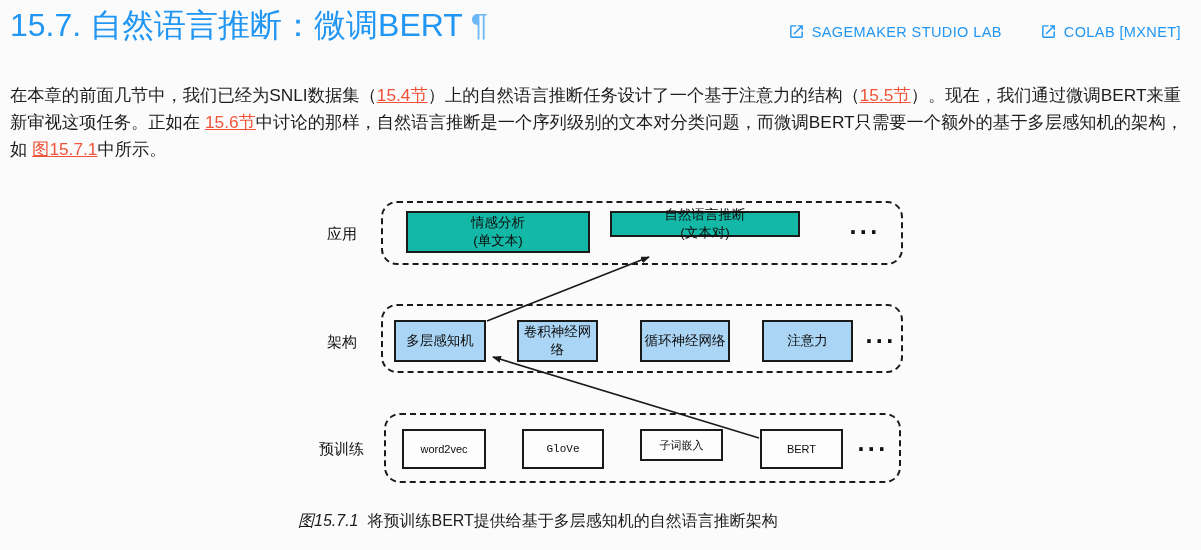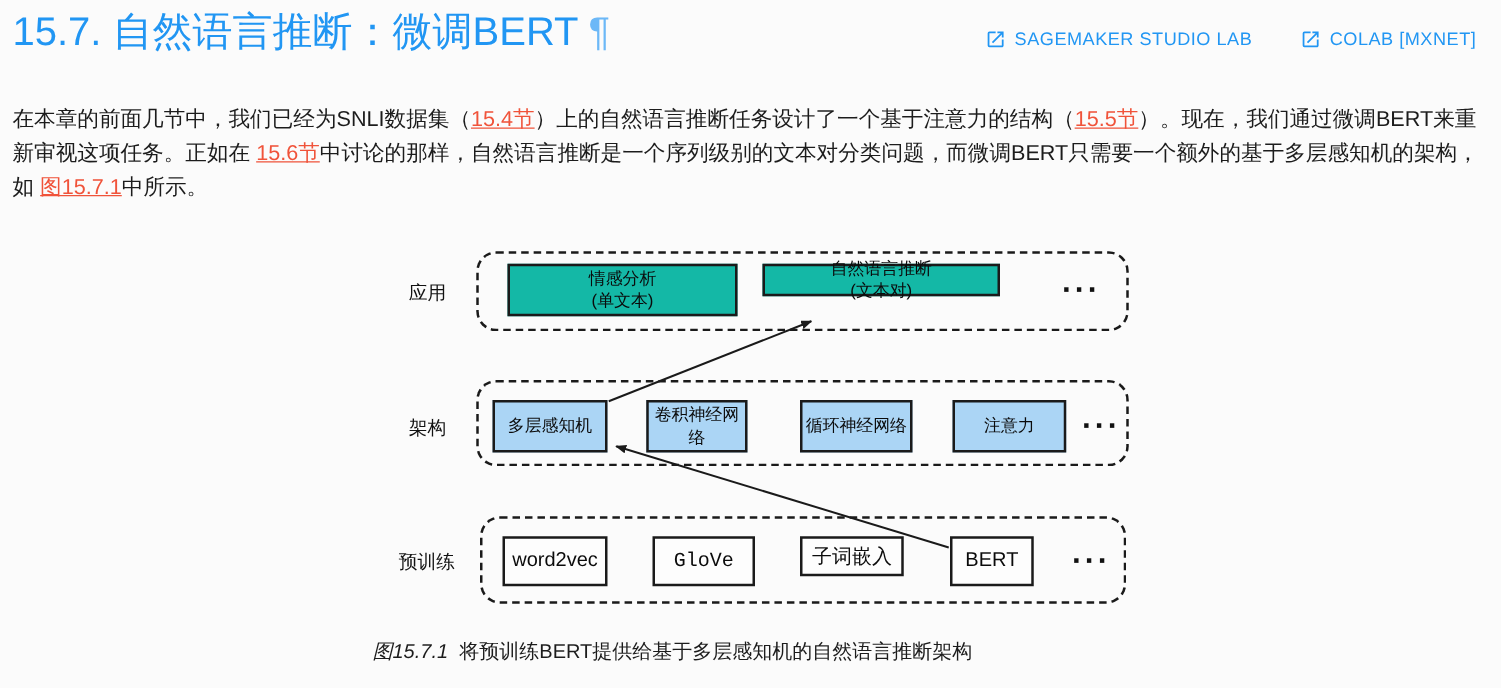--- a/index.html
+++ b/index.html
@@ -54,21 +54,21 @@
     border:2px dashed #1a1a1a; border-radius:16px;
   }
   .nbox {
     position:absolute; box-sizing:border-box;
     border:2px solid #1a1a1a;
     display:flex; align-items:center; justify-content:center;
     text-align:center; color:#0b0b0b;
   }
   .app  { background:#14b8a6; font-size:13.5px; line-height:18px; }
   .arch { background:#abd5f5; font-size:13.5px; }
-  .pre  { background:#fdfdfd; font-size:16px; }
+  .pre  { background:#fdfdfd; font-size:11px; }
   .dots {
     position:absolute; display:flex; align-items:center; justify-content:center;
     font-size:25px; font-weight:bold; color:#111; letter-spacing:2px;
   }
   .caption {
     position:absolute; left:298px; top:511px;
     font-size:16px; color:#1c1c1c; white-space:nowrap;
   }
   .caption .tag { font-style:italic; margin-right:9px; }
 </style>
@@ -130,19 +130,19 @@
 
   <div class="nbox arch" style="left:394px; top:320px; width:92px; height:42px;text-align:right;">多层感知机</div>
   <div class="nbox arch" style="left:517px; top:320px; width:81px; height:42px;">卷积神经网络</div>
   <div class="nbox arch" style="left:640px; top:320px; width:90px; height:42px;">循环神经网络</div>
   <div class="nbox arch" style="left:762px; top:320px; width:91px; height:42px;">注意力</div>
   <div class="dots" style="left:858px; top:320px; width:46px; height:42px;">···</div>
 
   <div class="nbox pre" style="left:402px; top:429px; width:84px; height:40px;">word2vec</div>
   <div class="nbox pre" style="left:522px; top:429px; width:82px; height:40px;font-family:Liberation Mono, monospace;">GloVe</div>
   <div class="nbox pre" style="left:640px; top:429px; width:83px; height:32px;">子词嵌入</div>
-  <div class="nbox pre" style="left:760px; top:429px; width:67px; height:40px;">BERT</div>
+  <div class="nbox pre" style="left:760px; top:429px; width:83px; height:40px;">BERT</div>
   <div class="dots" style="left:850px; top:429px; width:46px; height:40px;">···</div>
 
   <div class="caption">
     <span class="tag">图15.7.1</span><span>将预训练BERT提供给基于多层感知机的自然语言推断架构</span>
   </div>
 </div>
 
 </body></html>

